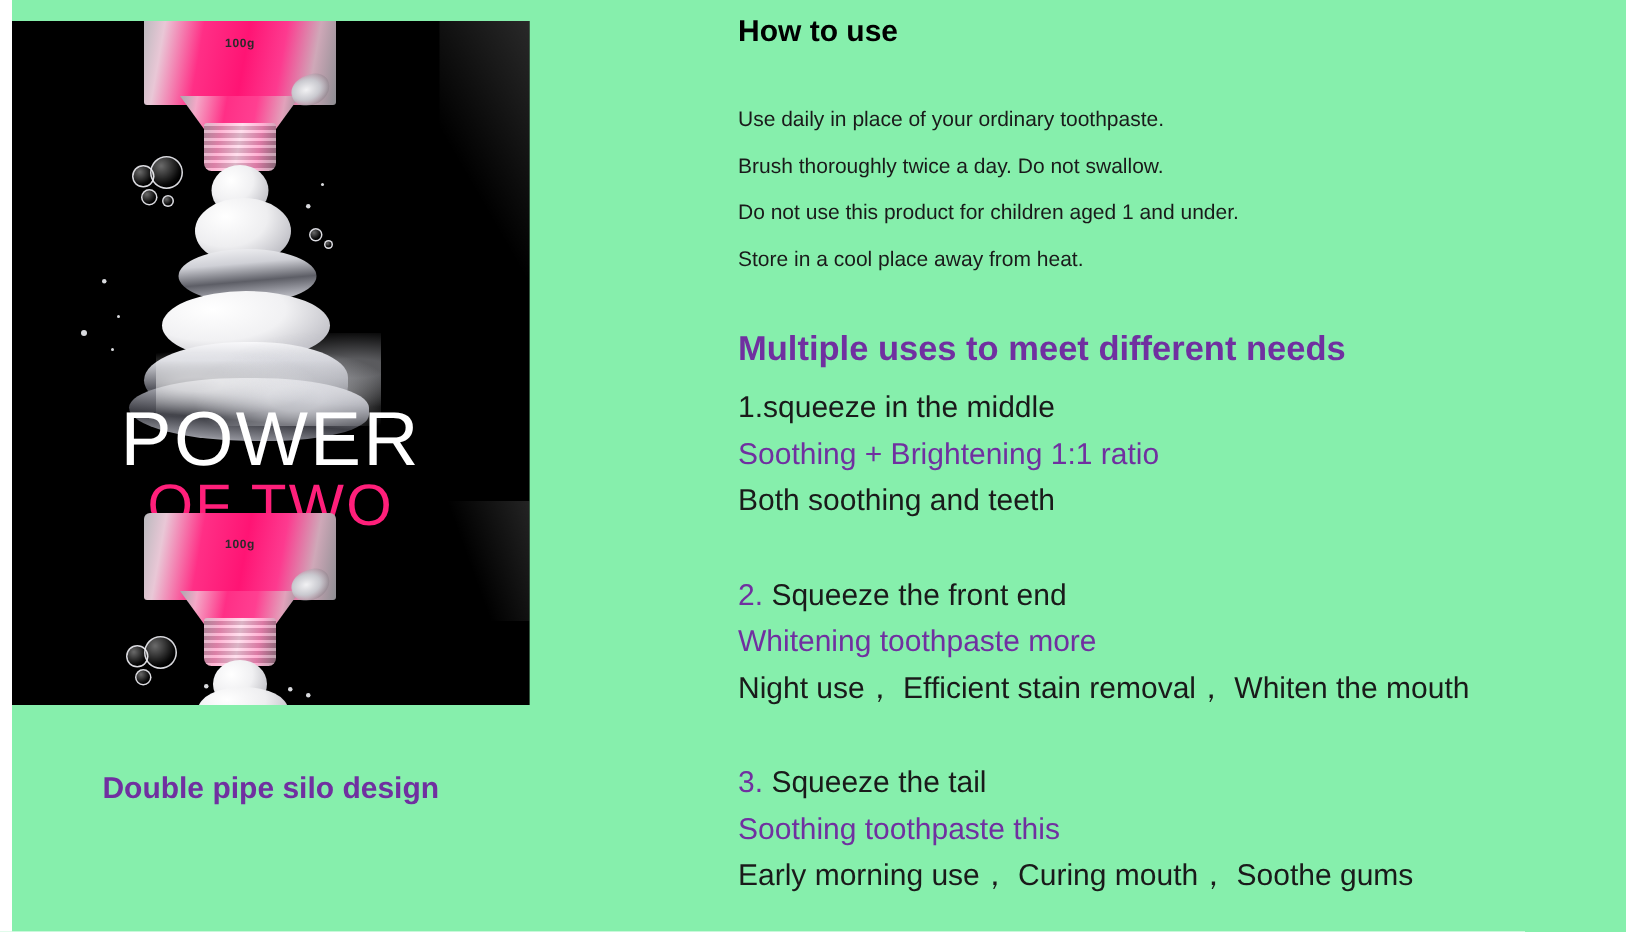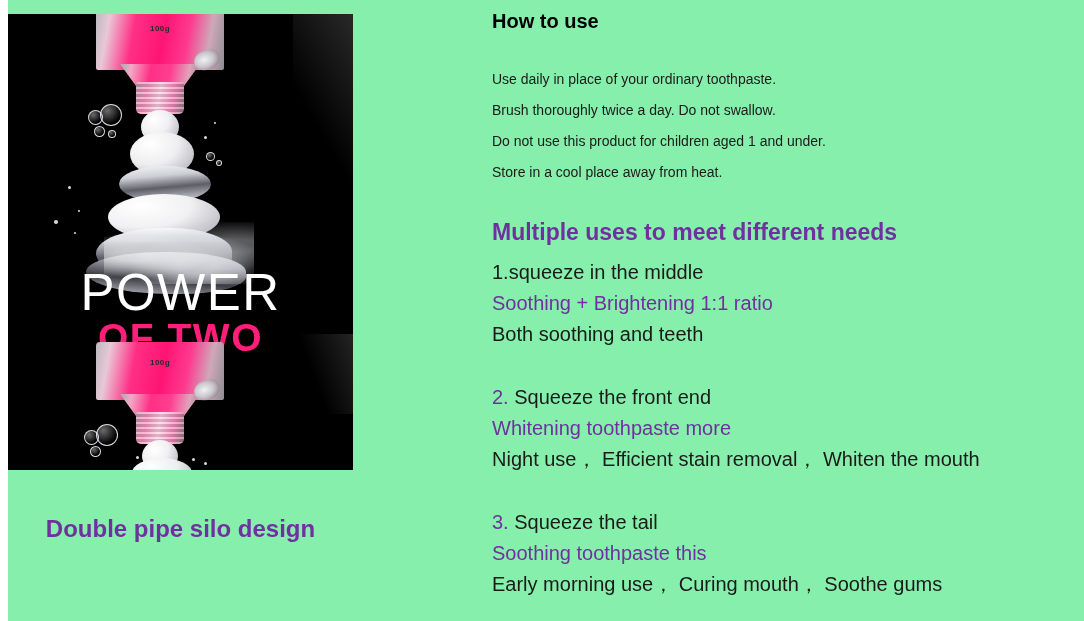--- a/index.html
+++ b/index.html
@@ -101,21 +101,21 @@
   .s7 { left:184px; top:444px; width:3px; height:3px; }
   .s8 { left:196px; top:448px; width:3px; height:3px; }
   .s9 { left:128px; top:442px; width:3px; height:3px; }
 
   .hero-text { position:absolute; left:0; top:252px; width:345px; text-align:center; }
   .hero-power {
     font-size:51px; font-weight:400; color:#ffffff;
     letter-spacing:1.5px; line-height:1.04;
   }
   .hero-two {
-    font-size:39px; font-weight:bold; color:#ff1f7a;
+    font-size:39px; font-weight:normal; color:#ff1f7a;
     letter-spacing:1.5px; line-height:1.06; margin-top:-2px;
   }
 
   
   .tube2-body {
     left:88px; top:328px; width:128px; height:58px;
     border-radius:4px 4px 2px 2px;
     background:linear-gradient(100deg,#b9b9bd 0%,#e9c7d6 11%,#ff2f86 30%,#ff1474 52%,#fd3a8f 70%,#cfa8b8 86%,#8d8d92 100%);
   }
   .tube2-shoulder {
@@ -151,21 +151,21 @@
     background:linear-gradient(240deg, rgba(255,255,255,.16), transparent 62%);
   }
   .corner-fade-r2 {
     position:absolute; right:0; top:320px; width:60px; height:80px;
     background:linear-gradient(250deg, rgba(255,255,255,.14), transparent 62%);
   }
 
   .figure-caption {
     position:absolute; left:0; top:515px; width:345px;
     text-align:center;
-    font-size:24px; font-weight:bold; color:#7030a0;
+    font-size:20px; font-weight:bold; color:#7030a0;
   }
 
   
   .right-col { position:absolute; left:484px; top:8px; width:600px; }
 
   .howto-title { font-size:20px; font-weight:bold; color:#000; line-height:1.35; }
   .howto-body  { margin-top:29px; }
   .howto-body .ln { font-size:14px; color:#1a1a1a; line-height:31px; white-space:nowrap; }
 
   .uses-title {

